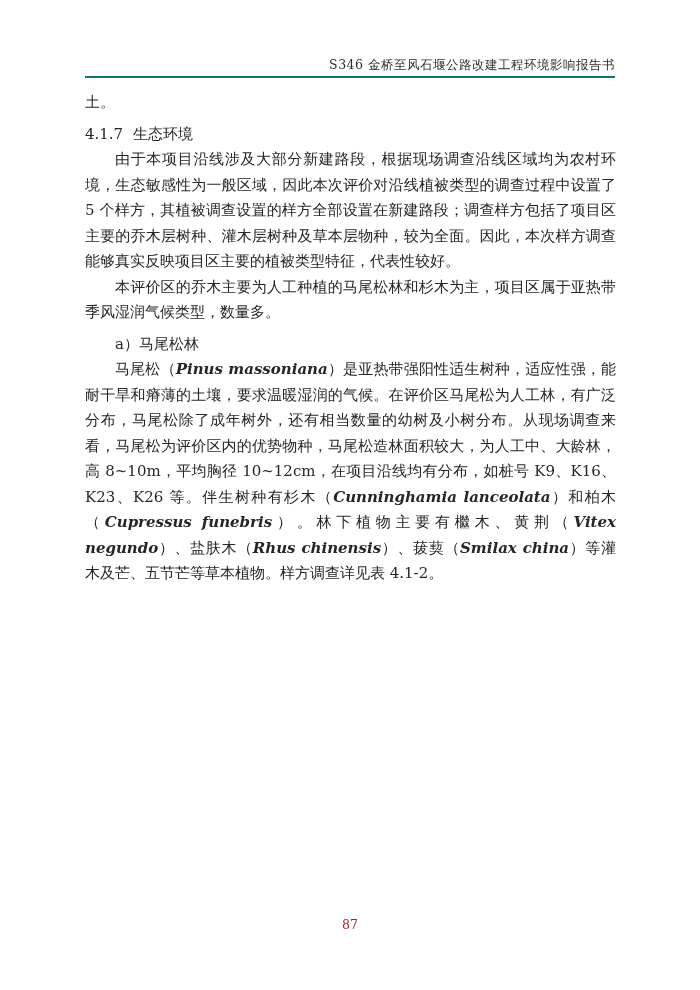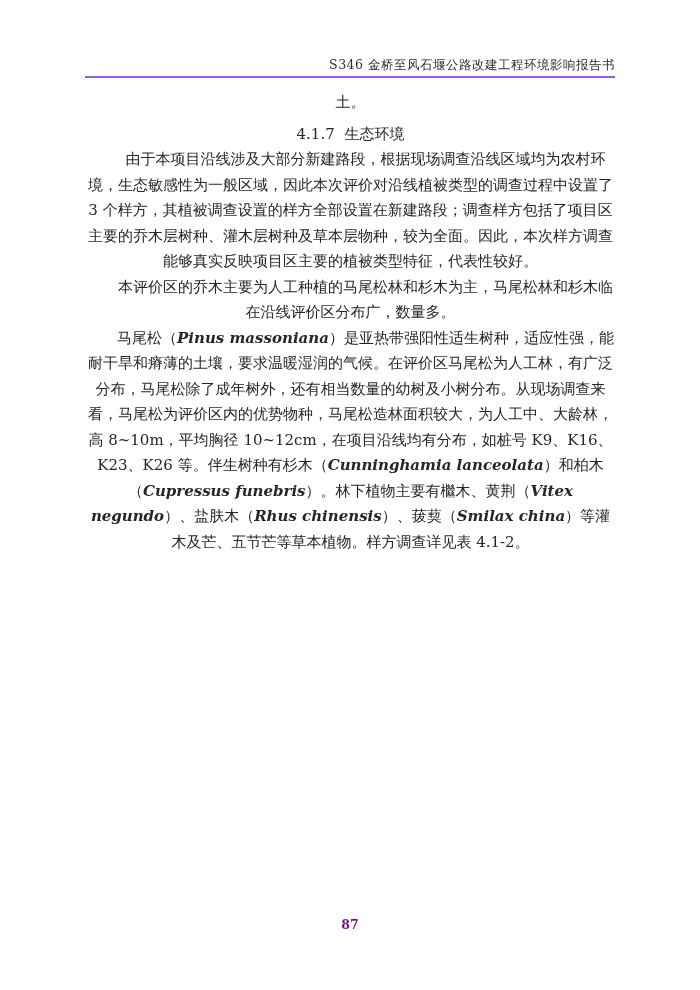--- a/index.html
+++ b/index.html
@@ -16,21 +16,21 @@
     color: #262626;
     overflow: hidden;
   }
   .header {
     position: absolute;
     top: 0;
     left: 85px;
     width: 530px;
     height: 78px;
     box-sizing: border-box;
-    border-bottom: 2px solid #8b5cf6;
+    border-bottom: 2px solid #0f766e;
     display: flex;
     align-items: flex-end;
     justify-content: flex-end;
   }
   .header-title {
     font-size: 12.5px;
     line-height: 1;
     padding-bottom: 5px;
     color: #2e2e2e;
     letter-spacing: 0.5px;
@@ -42,21 +42,20 @@
     left: 85px;
     width: 531px;
     font-size: 15px;
     line-height: 25.5px;
     text-align: justify;
     color: #262626;
   }
   .content p, .content h2 {
     margin: 0;
     padding: 0;
-    text-align: center;
   }
   .para {
     text-indent: 2em;
   }
   .noindent {
     text-indent: 0;
   }
   .heading {
     font-size: 15px;
     font-weight: normal;
@@ -74,47 +73,47 @@
     font-style: italic;
     font-weight: bold;
   }
   .footer {
     position: absolute;
     top: 917px;
     left: 0;
     width: 100%;
     text-align: center;
     font-size: 12.5px;
-    color: #701a75;
-    font-weight: bold;
+    color: #b91c1c;
   }
 </style>
 </head>
 <body>
 
 <div class="page">
 
   <div class="header">
     <div class="header-title">S346 金桥至风石堰公路改建工程环境影响报告书</div>
   </div>
 
   <div class="content">
 
     <p class="noindent">土。</p>
 
 
     <h2 class="heading">
       <span class="hnum">4.1.7</span><span>生态环境</span>
     </h2>
 
-    <p class="para">由于本项目沿线涉及大部分新建路段，根据现场调查沿线区域均为农村环境，生态敏感性为一般区域，因此本次评价对沿线植被类型的调查过程中设置了 3 个样方，其植被调查设置的样方全部设置在新建路段；调查样方包括了项目区主要的乔木层树种、灌木层树种及草本层物种，较为全面。因此，本次样方调查能够真实反映项目区主要的植被类型特征，代表性较好。</p>
+    <p class="para">由于本项目沿线涉及大部分新建路段，根据现场调查沿线区域均为农村环境，生态敏感性为一般区域，因此本次评价对沿线植被类型的调查过程中设置了 5 个样方，其植被调查设置的样方全部设置在新建路段；调查样方包括了项目区主要的乔木层树种、灌木层树种及草本层物种，较为全面。因此，本次样方调查能够真实反映项目区主要的植被类型特征，代表性较好。</p>
 
 
-    <p class="para">本评价区的乔木主要为人工种植的马尾松林和杉木为主，马尾松林和杉木临在沿线评价区分布广，数量多。</p>
+    <p class="para">本评价区的乔木主要为人工种植的马尾松林和杉木为主，项目区属于亚热带季风湿润气候类型，数量多。</p>
 
+    <p class="item-label">a）马尾松林</p>
 
     <p class="para"><span>马尾松（</span><i>Pinus massoniana</i><span>）是亚热带强阳性适生树种，适应性强，能耐干旱和瘠薄的土壤，要求温暖湿润的气候。在评价区马尾松为人工林，有广泛分布，马尾松除了成年树外，还有相当数量的幼树及小树分布。从现场调查来看，马尾松为评价区内的优势物种，马尾松造林面积较大，为人工中、大龄林，高 8~10m，平均胸径 10~12cm，在项目沿线均有分布，如桩号 K9、K16、K23、K26 等。伴生树种有杉木（</span><i>Cunninghamia lanceolata</i><span>）和柏木（</span><i>Cupressus funebris</i><span>）。林下植物主要有檵木、黄荆（</span><i>Vitex negundo</i><span>）、盐肤木（</span><i>Rhus chinensis</i><span>）、菝葜（</span><i>Smilax china</i><span>）等灌木及芒、五节芒等草本植物。样方调查详见表 4.1-2。</span></p>
 
   </div>
 
   <div class="footer">
     <span>87</span>
   </div>
 
 </div>

